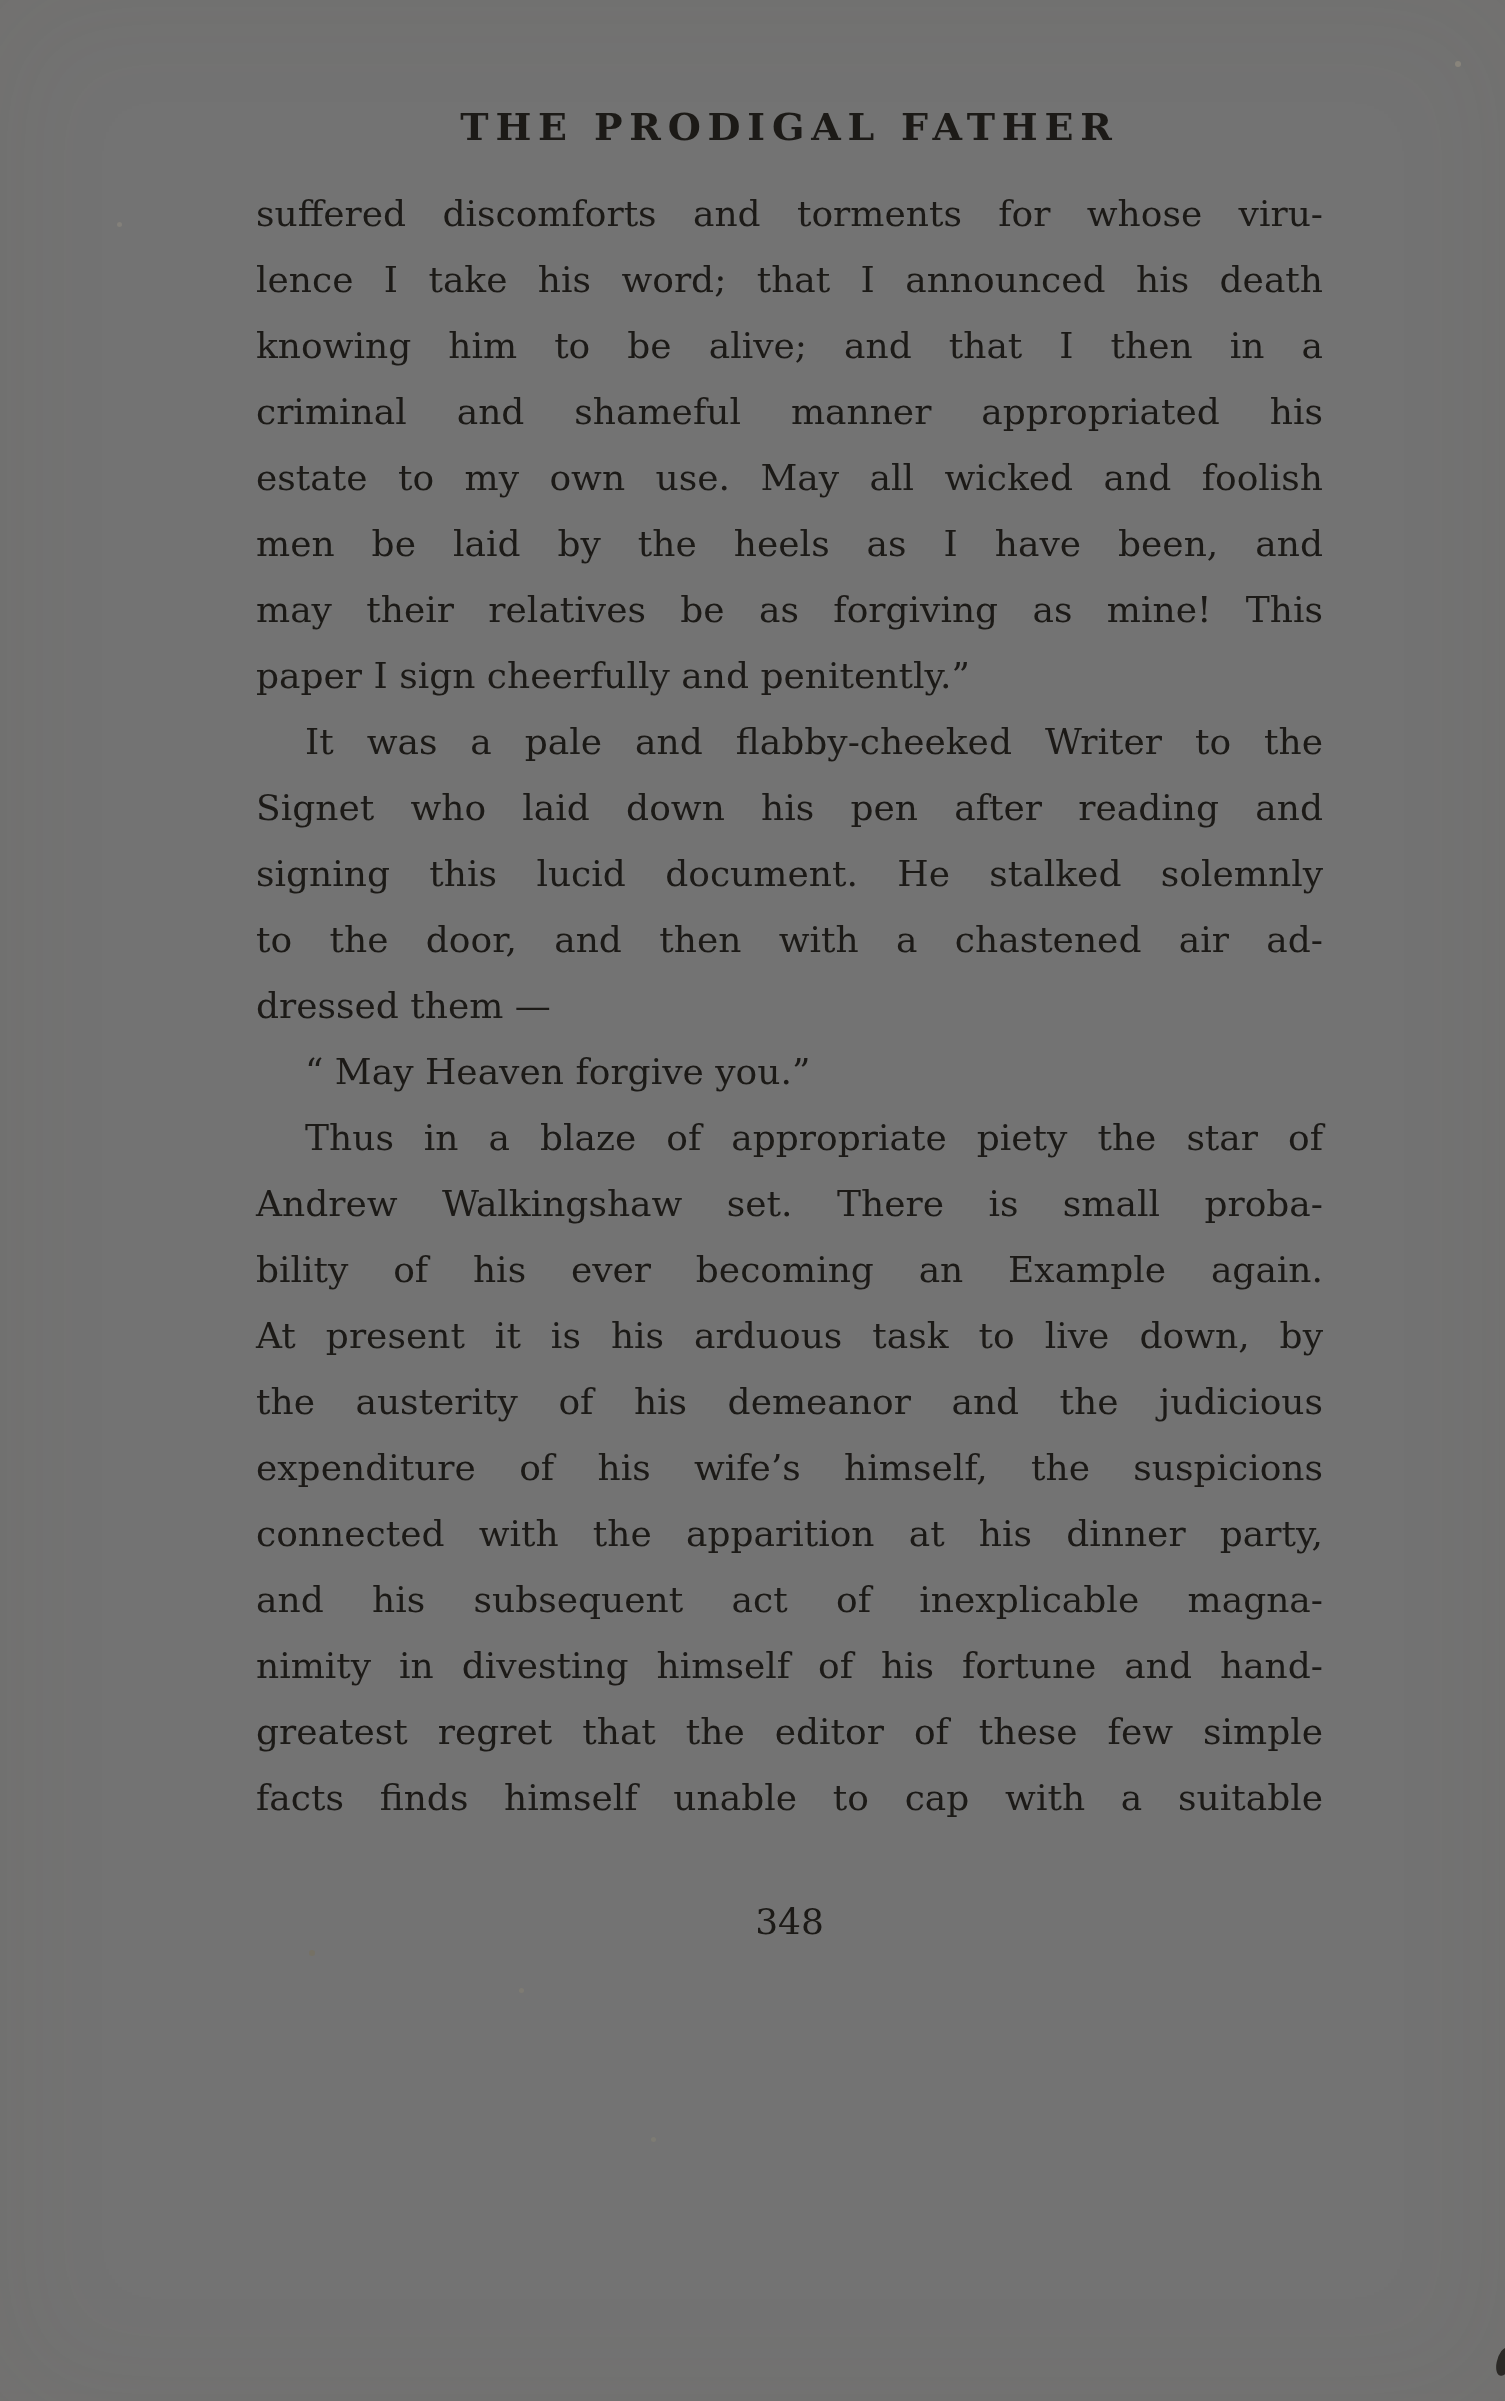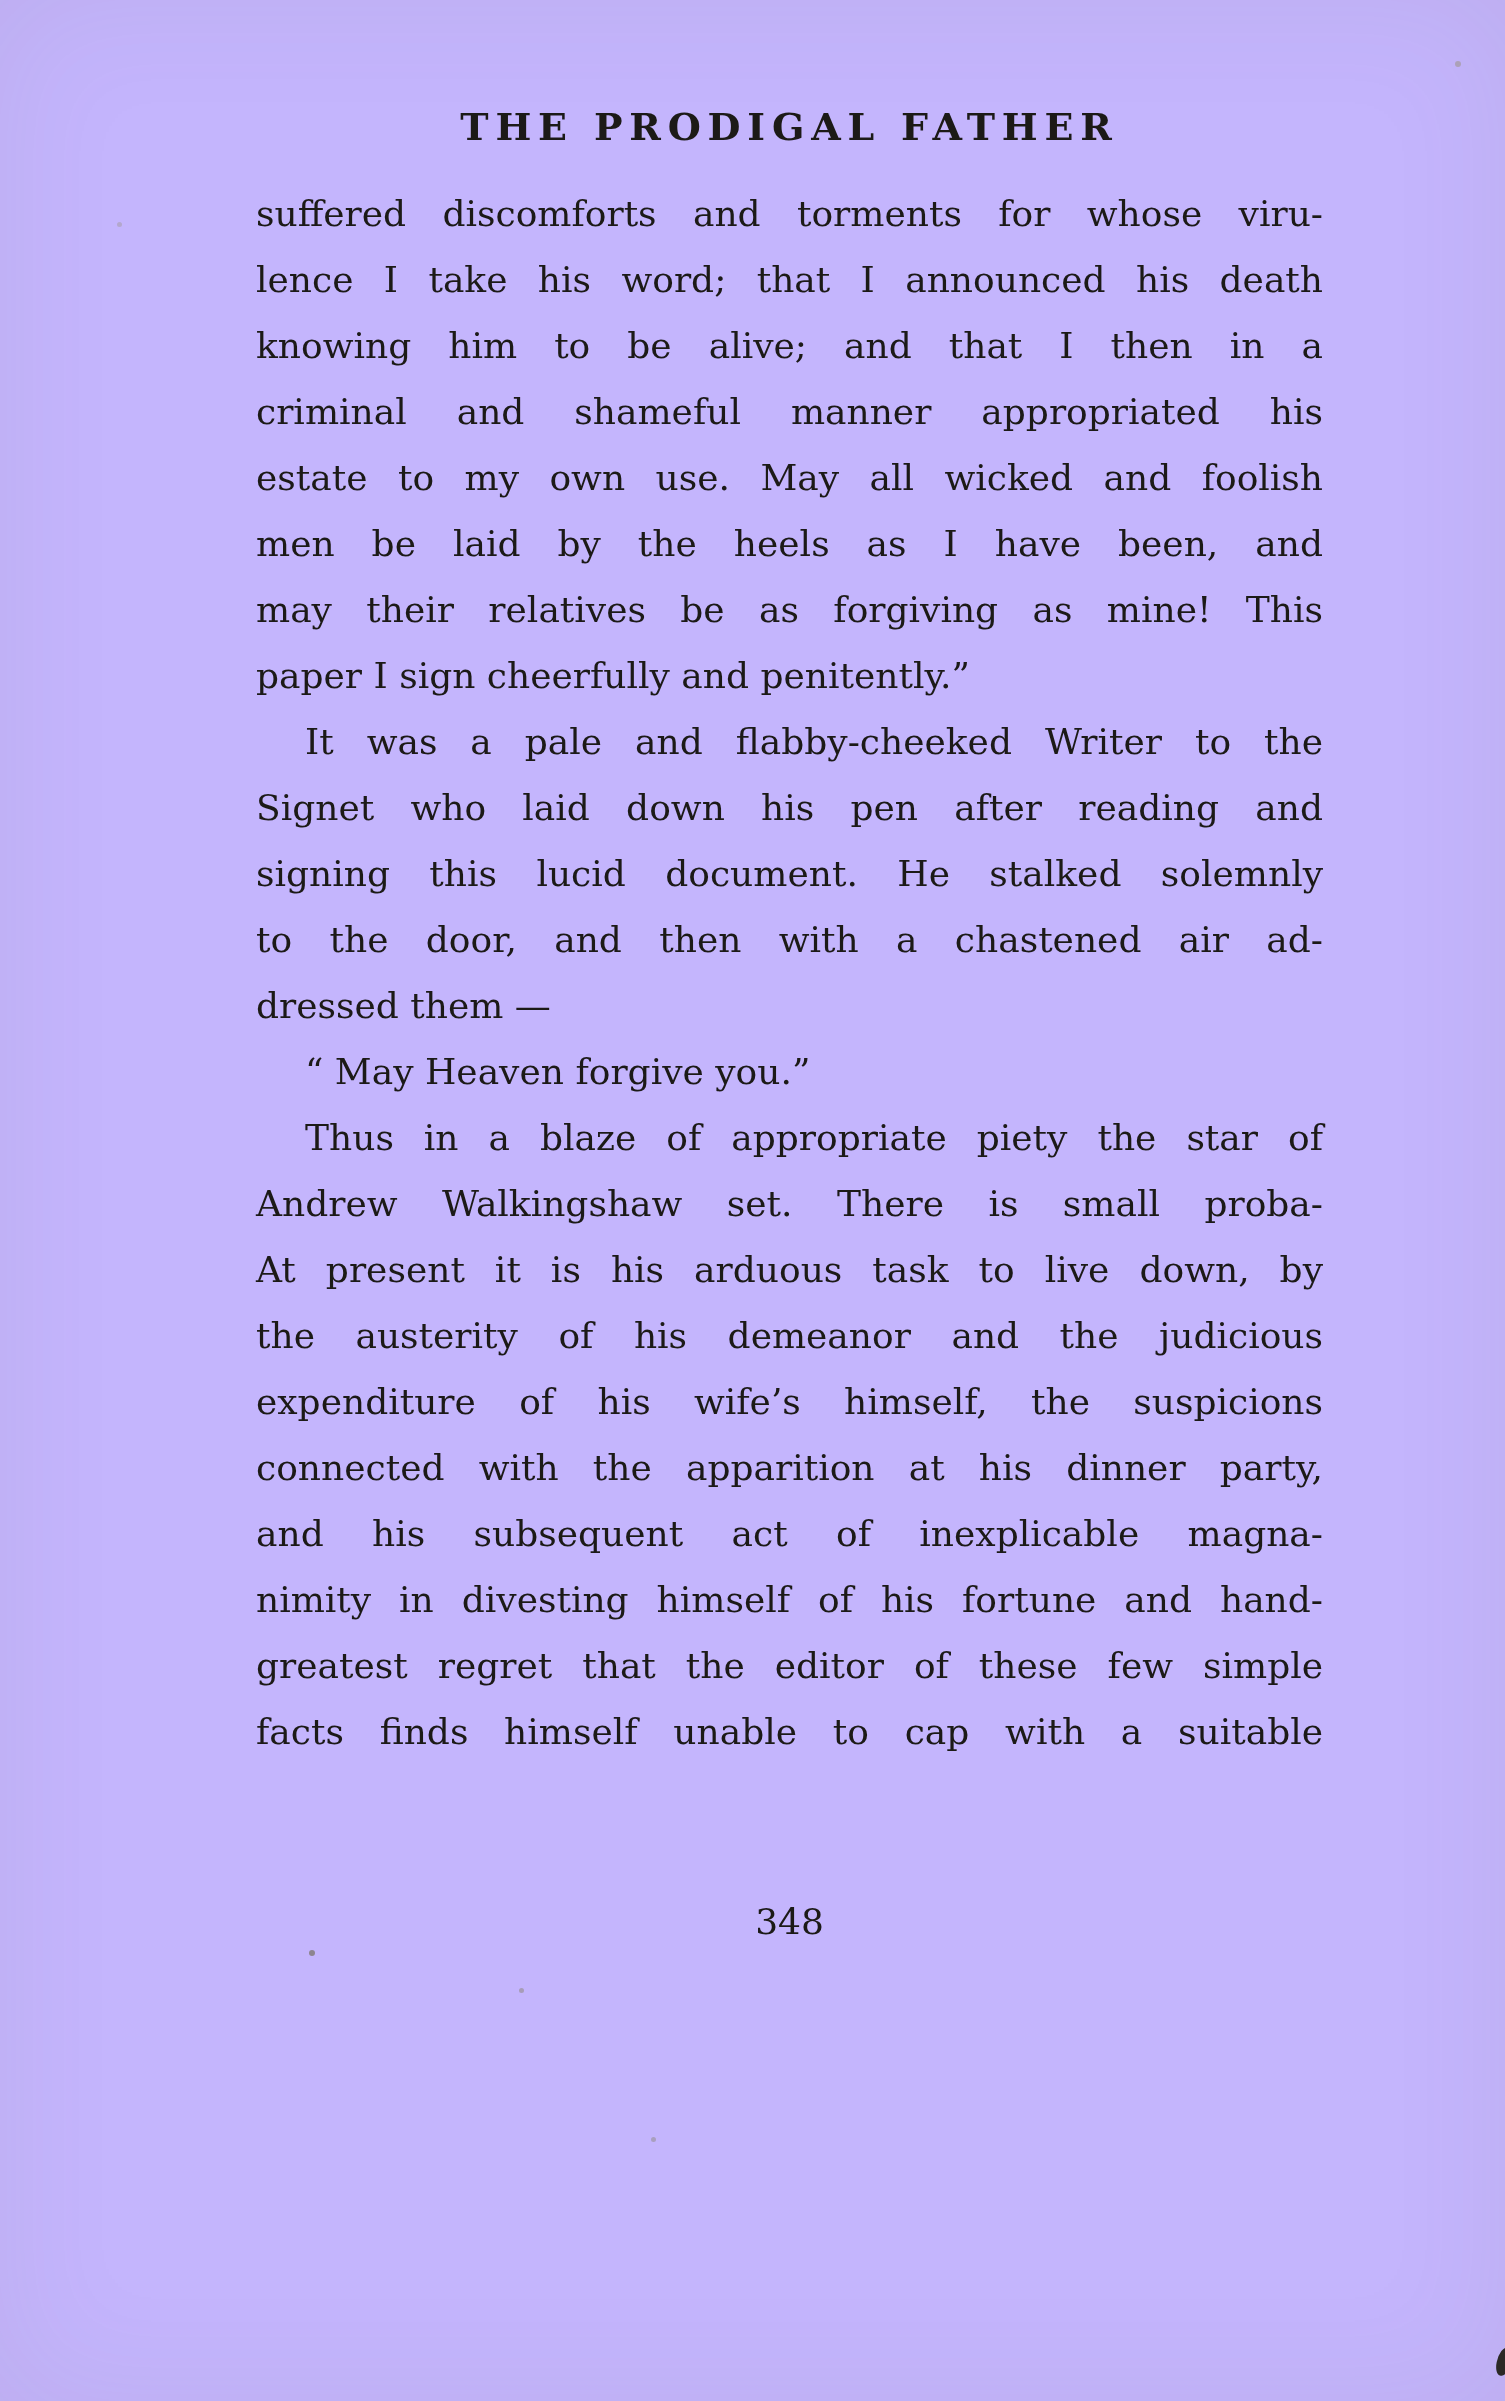--- a/index.html
+++ b/index.html
@@ -1,19 +1,19 @@
 <!DOCTYPE html>
 <html style="font-size:13.6px"><head>
 <meta charset="utf-8">
 <style>
   html,body{margin:0;padding:0;background:#e9e7e1;}
   .page{
     position:relative;
     width:1506px;height:2401px;
-    background:#c4b5fd;
+    background:#737373;
     overflow:hidden;
     box-shadow:inset 0 0 127px rgba(100,90,65,.08);
     font-family:"DejaVu Serif","Liberation Serif",serif;
     color:#1c1a17;
   }
   .col{position:absolute;left:256px;width:1067px;}
   .title{
     top:100px;
     text-align:center;
     font-size:38px;
@@ -73,20 +73,21 @@
     <div class="ln indent">It was a pale and flabby-cheeked Writer to the</div>
     <div class="ln">Signet who laid down his pen after reading and</div>
     <div class="ln">signing this lucid document. He stalked solemnly</div>
     <div class="ln">to the door, and then with a chastened air ad-</div>
     <div class="ln pl">dressed them —</div>
 
     <div class="ln indent pl">“ May Heaven forgive you.”</div>
 
     <div class="ln indent">Thus in a blaze of appropriate piety the star of</div>
     <div class="ln">Andrew Walkingshaw set. There is small proba-</div>
+    <div class="ln">bility of his ever becoming an Example again.</div>
     <div class="ln">At present it is his arduous task to live down, by</div>
     <div class="ln">the austerity of his demeanor and the judicious</div>
     <div class="ln">expenditure of his wife’s himself, the suspicions</div>
     <div class="ln">connected with the apparition at his dinner party,</div>
     <div class="ln">and his subsequent act of inexplicable magna-</div>
     <div class="ln">nimity in divesting himself of his fortune and hand-</div>
     <div class="ln">greatest regret that the editor of these few simple</div>
     <div class="ln">facts finds himself unable to cap with a suitable</div>
   </div>
 

